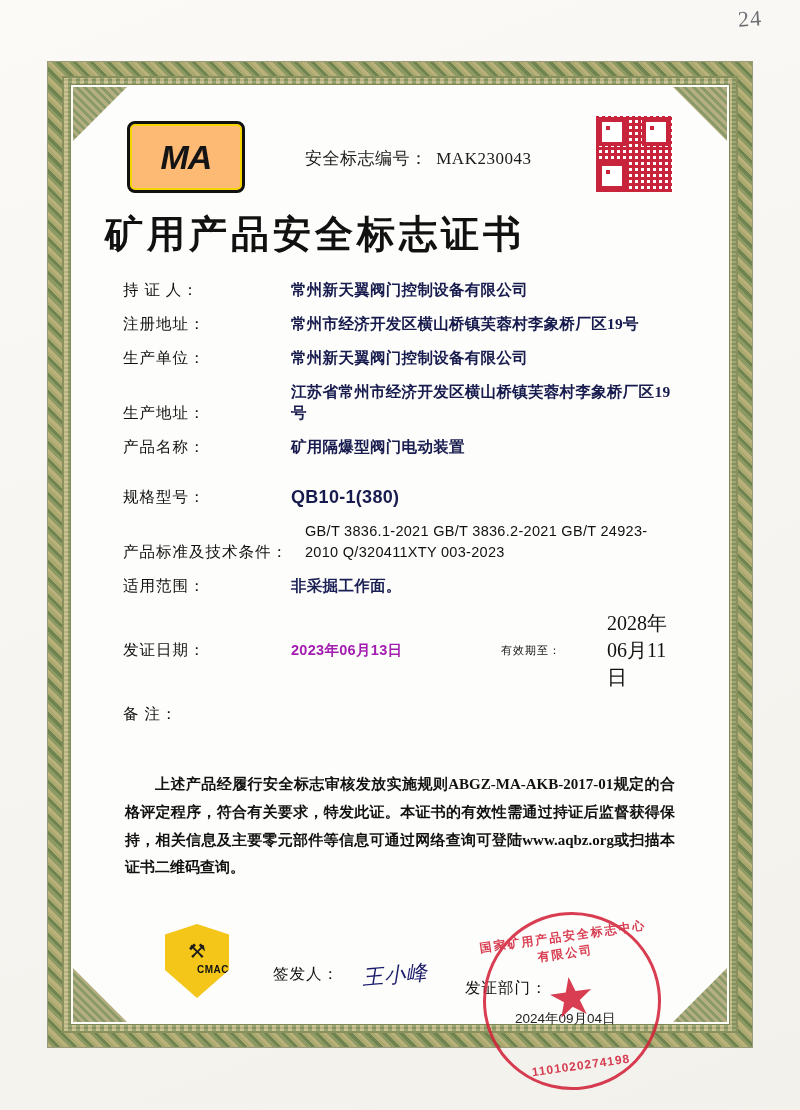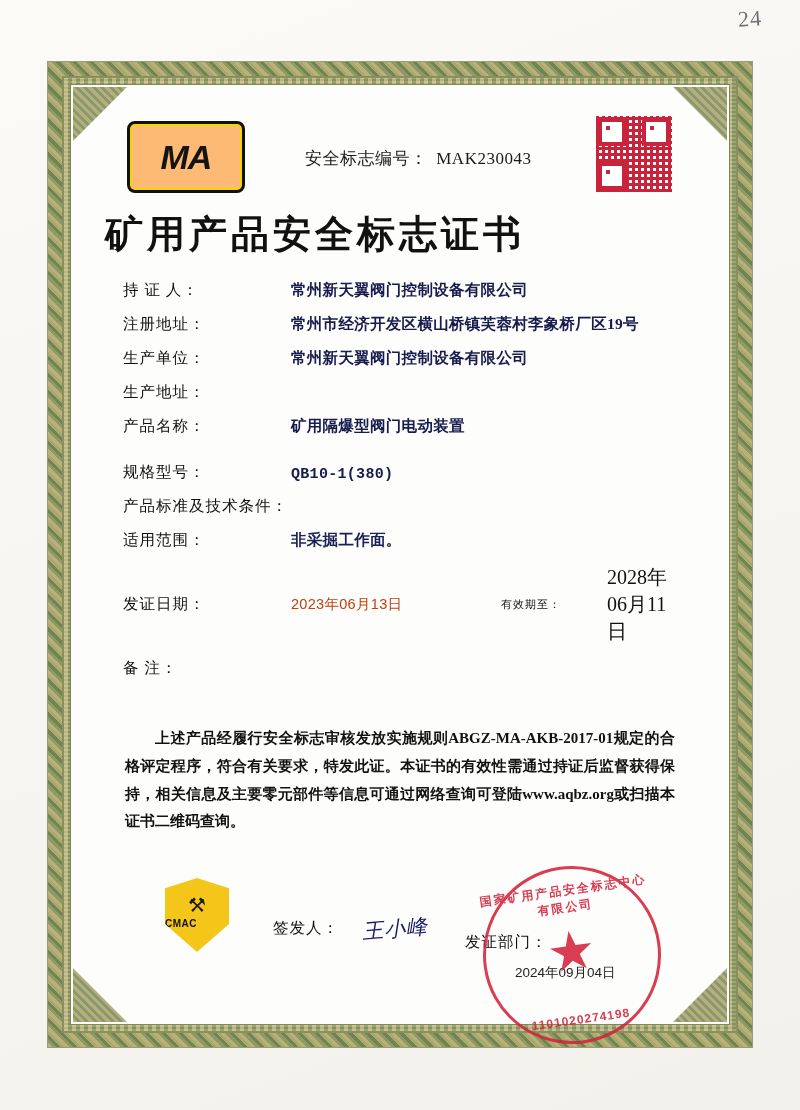--- a/index.html
+++ b/index.html
@@ -167,44 +167,44 @@
   .row .k.spread {
     letter-spacing: 1px;
   }
   .row .v {
     flex: 1;
     font-weight: bold;
     color: #171b4d;
     letter-spacing: .3px;
   }
   .row .v.mono {
-    font-family: Liberation Mono, monospace;
-    font-weight: bold;
-    font-size: 15px;
+    font-family: Liberation Sans, sans-serif;
+    font-weight: bold;
+    font-size: 18px;
     margin-top: 16px;
   }
   .row .v.plain {
     font-weight: bold;
     color: #1a1f54;
   }
   .row.std .v {
     font-family: "Liberation Sans", sans-serif;
     font-weight: normal;
     color: #111;
     font-size: 14.5px;
     line-height: 1.45;
     padding-left: 14px;
   }
   .row.dates {
     align-items: center;
     margin-top: 8px;
   }
   .row.dates .v {
-    font-weight: normal;
-    color: #c2410c;
+    font-weight: bold;
+    color: #a21caf;
     font-family: "Liberation Sans", sans-serif;
     font-size: 14.5px;
     flex: 0 0 210px;
   }
   .row.dates .k2 {
     width: 96px;
     flex: 0 0 96px;
     letter-spacing: 1px;
     font-family: "Liberation Serif", serif;
     color: #111;
@@ -264,21 +264,21 @@
     width: 36px; height: 26px;
     color: #1b1b1b;
     font-size: 20px;
     text-align: center;
     line-height: 26px;
   }
   .shield .cmac {
     position: absolute;
     bottom: 23px;
     width: 100%;
-    text-align: left;
+    text-align: right;
     font-family: "Liberation Sans", sans-serif;
     font-size: 10px;
     font-weight: bold;
     color: #111;
     letter-spacing: .5px;
   }
   .sign-row {
     position: absolute;
     left: 168px;
     top: 34px;
@@ -389,34 +389,36 @@
           <div class="v">常州市经济开发区横山桥镇芙蓉村李象桥厂区19号</div>
         </div>
 
         <div class="row">
           <div class="k">生产单位：</div>
           <div class="v">常州新天翼阀门控制设备有限公司</div>
         </div>
 
         <div class="row">
           <div class="k">生产地址：</div>
+          <div class="v">江苏省常州市经济开发区横山桥镇芙蓉村李象桥厂区19号</div>
         </div>
 
         <div class="row">
           <div class="k">产品名称：</div>
           <div class="v">矿用隔爆型阀门电动装置</div>
         </div>
 
         <div class="row">
           <div class="k">规格型号：</div>
           <div class="v mono">QB10-1(380)</div>
         </div>
 
         <div class="row std">
           <div class="k spread">产品标准及技术条件：</div>
+          <div class="v">GB/T 3836.1-2021 GB/T 3836.2-2021 GB/T 24923-2010 Q/320411XTY 003-2023</div>
         </div>
 
         <div class="row">
           <div class="k">适用范围：</div>
           <div class="v plain">非采掘工作面。</div>
         </div>
 
         <div class="row dates">
           <div class="k">发证日期：</div>
           <div class="v">2023年06月13日</div>

